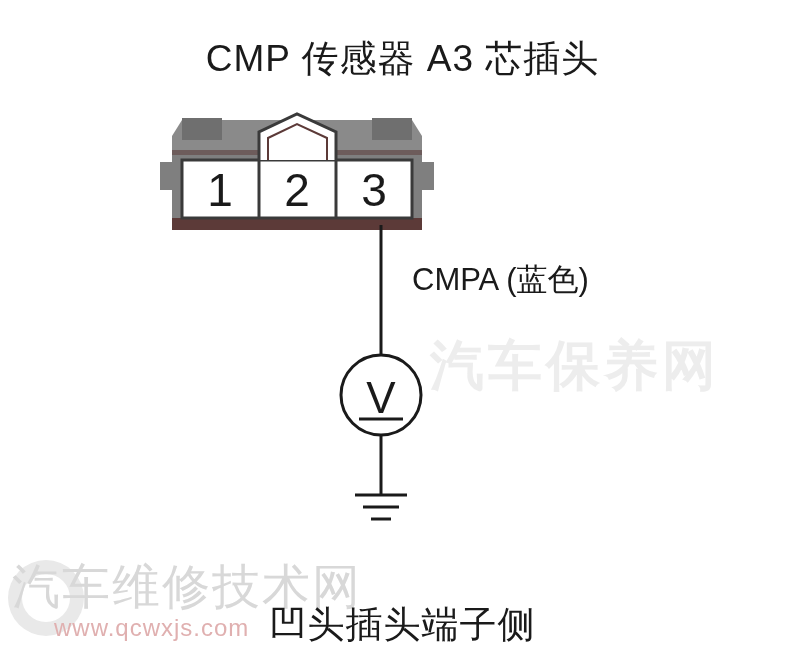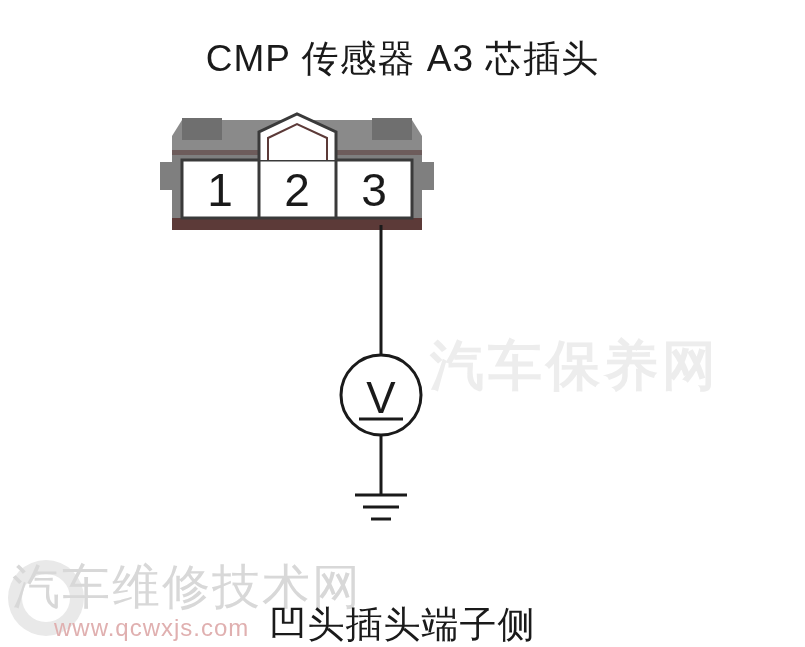--- a/index.html
+++ b/index.html
@@ -161,16 +161,17 @@
     <text x="81" y="188" font-family="Liberation Sans, sans-serif" font-size="44" fill="#1a1a1a" text-anchor="middle">V</text>
     <line x1="59" y1="194" x2="103" y2="194" stroke="#1a1a1a" stroke-width="3"></line>
 
     <line x1="81" y1="210" x2="81" y2="270" stroke="#1a1a1a" stroke-width="3"></line>
 
     <line x1="55" y1="270" x2="107" y2="270" stroke="#1a1a1a" stroke-width="3"></line>
     <line x1="63" y1="282" x2="99" y2="282" stroke="#1a1a1a" stroke-width="3"></line>
     <line x1="71" y1="294" x2="91" y2="294" stroke="#1a1a1a" stroke-width="3"></line>
   </svg>
 
+  <div class="wire-label">CMPA (蓝色)</div>
 
   <div class="caption">凹头插头端子侧</div>
 
 </div>
 
 </body></html>

